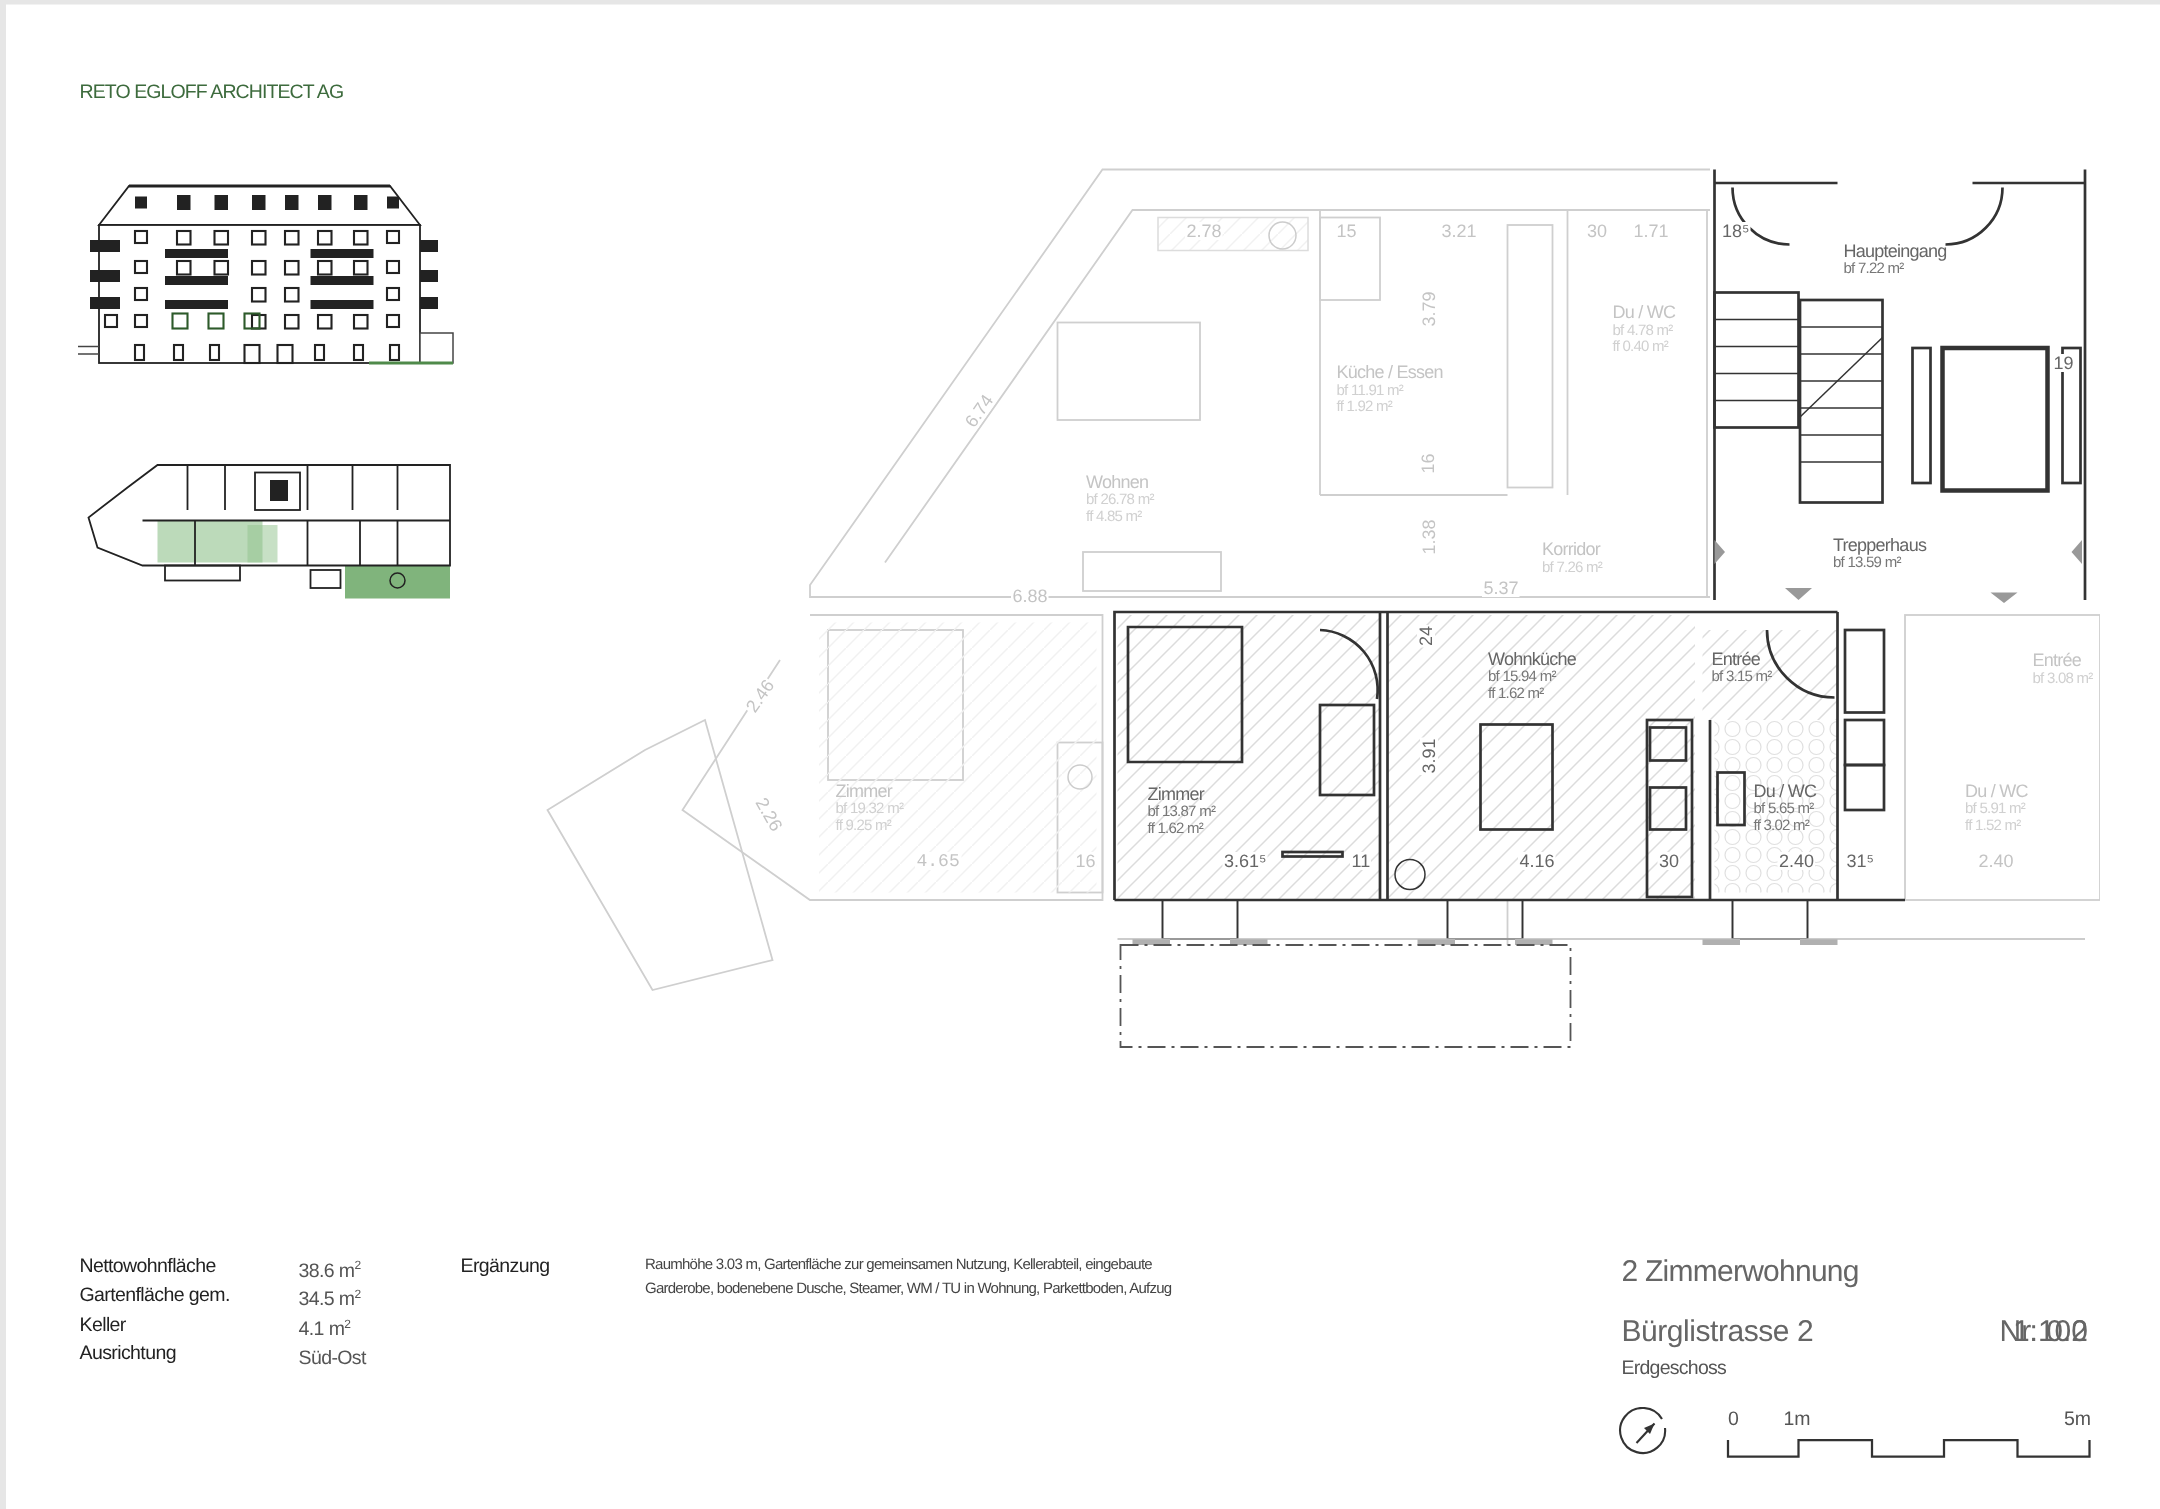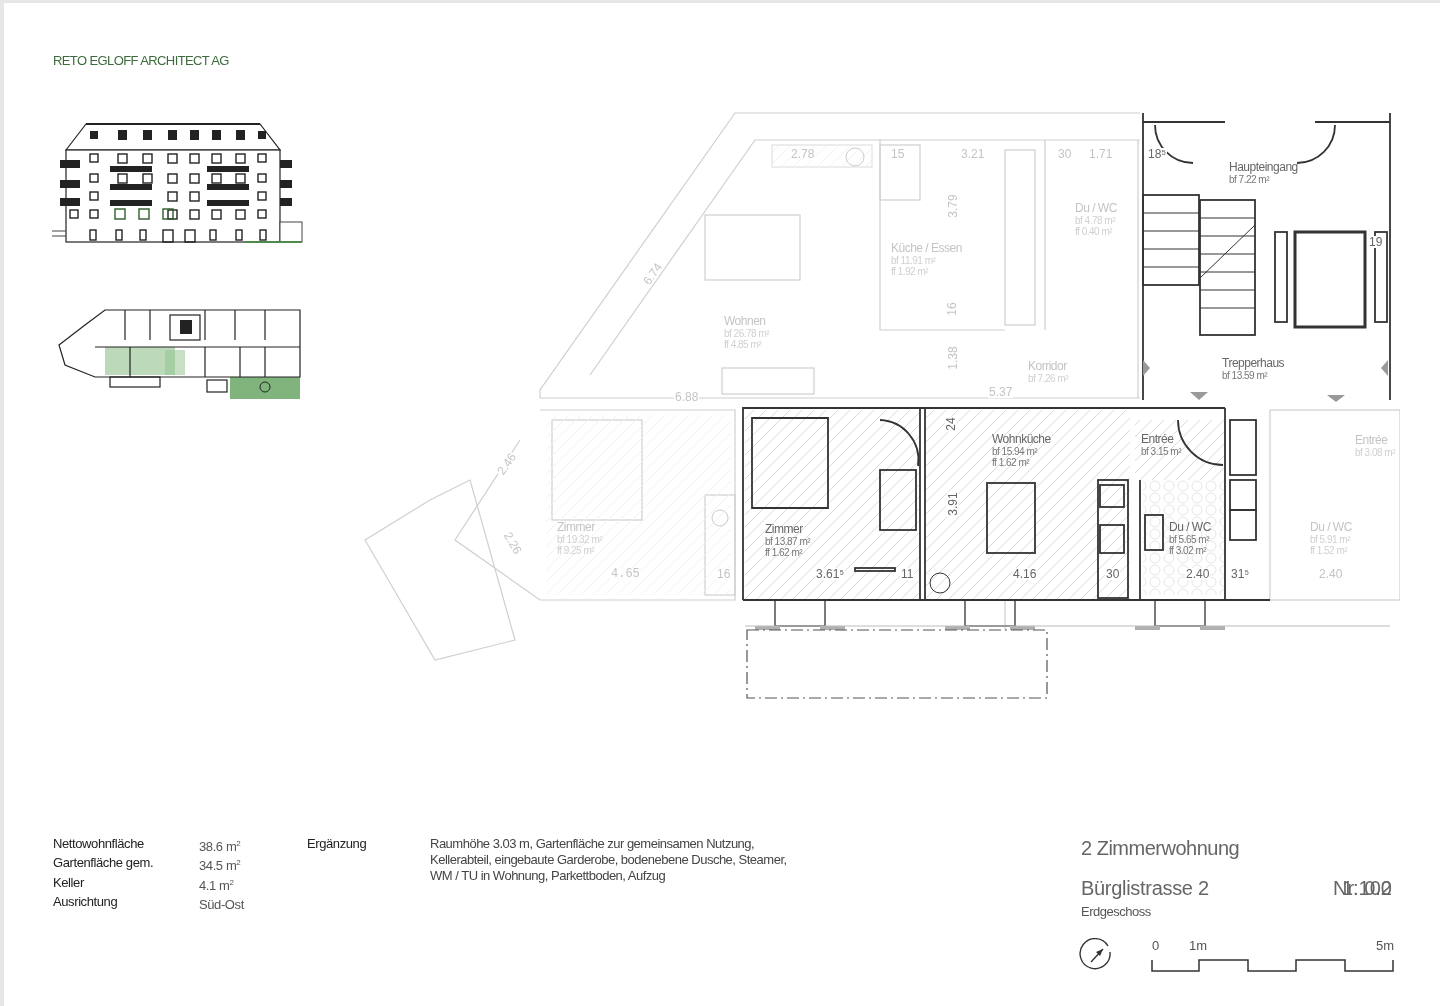--- a/index.html
+++ b/index.html
@@ -8,21 +8,21 @@
   .firm{position:absolute;left:53px;top:53px;font-size:13px;letter-spacing:-0.6px;color:#3d6b3d;}
   .elev{position:absolute;left:50px;top:118px;width:260px;height:130px;}
   .keyplan{position:absolute;left:55px;top:305px;width:250px;height:100px;}
   .plan{position:absolute;left:360px;top:105px;width:1040px;height:600px;}
   .facts{position:absolute;left:53px;top:836px;font-size:13px;line-height:16px;letter-spacing:-0.4px;}
   .facts .row{display:flex;}
   .facts .lbl{width:146px;color:#222;}
   .facts .val{width:108px;color:#555;}
   .facts sup{font-size:8px;}
   .erg-lbl{position:absolute;left:307px;top:836px;font-size:13px;letter-spacing:-0.4px;color:#222;}
-  .erg-txt{position:absolute;left:430px;top:836px;width:380px;font-size:13px;line-height:16px;letter-spacing:-0.5px;color:#444;}
+  .erg-txt{position:absolute;left:430px;top:836px;width:380px;font-size:10px;line-height:16px;letter-spacing:-0.5px;color:#444;}
   .tb-title{position:absolute;left:1081px;top:837px;font-size:20px;color:#666;letter-spacing:-0.5px;}
   .tb-nr{position:absolute;right:48px;top:837px;font-size:20px;color:#666;margin-top:40px;}
   .tb-addr{position:absolute;left:1081px;top:877px;font-size:20px;color:#666;letter-spacing:-0.3px;}
   .tb-scale{position:absolute;right:48px;top:877px;font-size:20px;color:#666;}
   .tb-floor{position:absolute;left:1081px;top:904px;font-size:13px;color:#555;letter-spacing:-0.5px;}
   .compass{position:absolute;left:1078px;top:938px;width:36px;height:36px;}
   .scalebar{position:absolute;left:1150px;top:938px;width:250px;height:40px;}
   .sb-lbl{position:absolute;font-size:13px;color:#555;}
   .room{position:absolute;font-size:12px;letter-spacing:-0.5px;color:#666;}
   .room .area{font-size:10px;color:#777;display:block;line-height:11px;}

